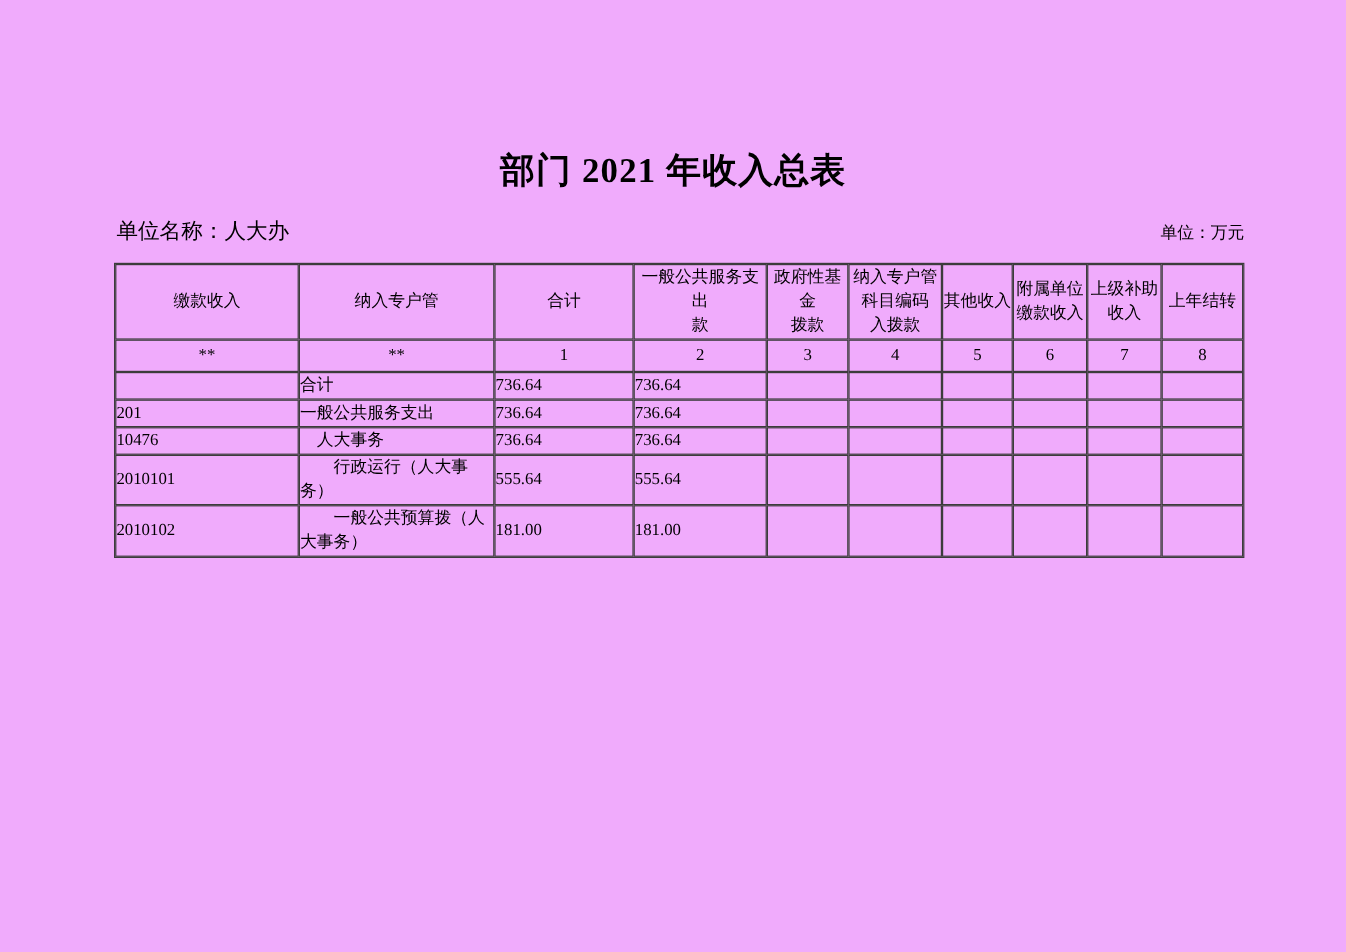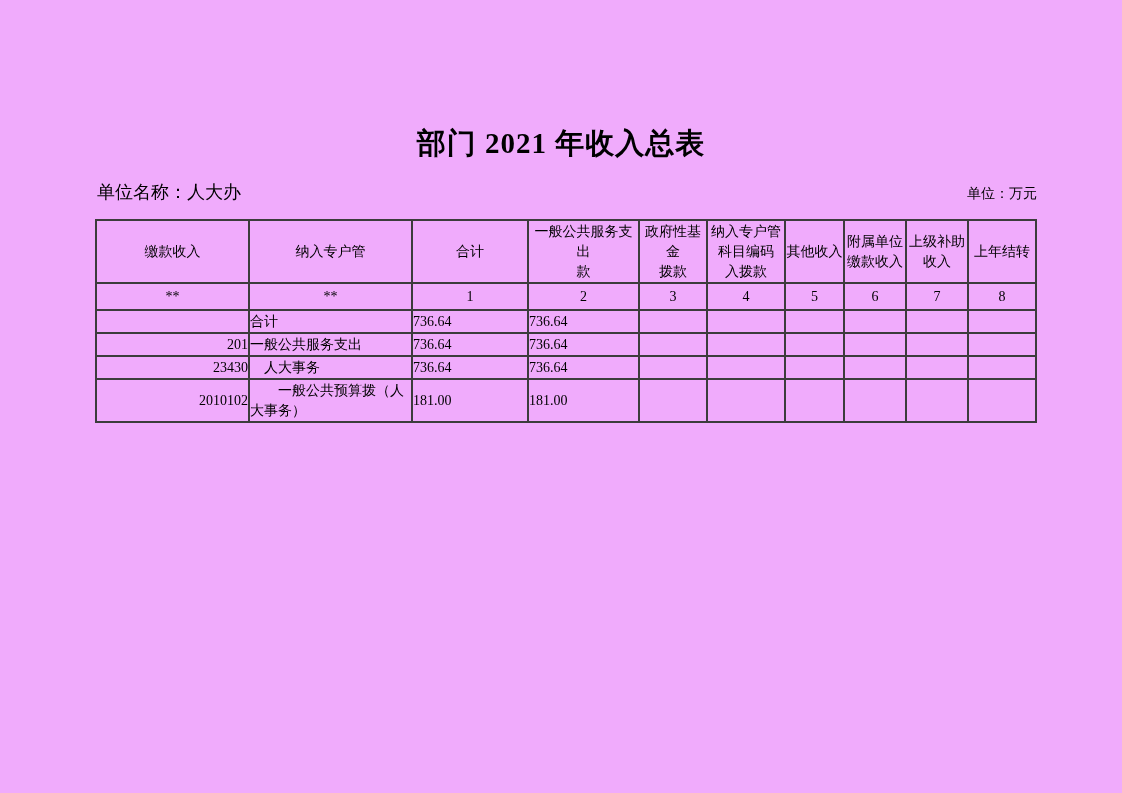--- a/index.html
+++ b/index.html
@@ -66,21 +66,21 @@
     vertical-align: middle;
     white-space: pre-line;
     overflow: hidden;
   }
   tr.head-row { height: 63px; }
   tr.index-row { height: 27px; }
   tr.data-row { height: 23px; }
   tr.data-row.tall { height: 43px; }
   th.col-head { text-align: center; }
   td.cell-center { }
-  td.cell-code { text-align: right; padding-left: 1px; }
+  td.cell-code { text-align: left; padding-left: 1px; }
   td.cell-name { text-align: left; padding-left: 2px; padding-right: 1px; }
   td.code-ind-1 { padding-left: 15px; }
   td.code-ind-2 { padding-left: 27px; }
   td.name-ind-1 { text-indent: 14px; font-family: Liberation Mono, monospace; }
   td.name-ind-2 { text-indent: 28px; }
 </style>
 </head>
 <body>
 
 <div class="page">
@@ -156,24 +156,36 @@
         <td class="cell-center">736.64</td>
         <td class="cell-center">736.64</td>
         <td class="cell-center"></td>
         <td class="cell-center"></td>
         <td class="cell-center"></td>
         <td class="cell-center"></td>
         <td class="cell-center"></td>
         <td class="cell-center"></td>
       </tr>
       <tr class="data-row">
-        <td class="cell-code code-ind-1">23430</td>
+        <td class="cell-code code-ind-1">10476</td>
         <td class="cell-name name-ind-1">人大事务</td>
         <td class="cell-center">736.64</td>
         <td class="cell-center">736.64</td>
+        <td class="cell-center"></td>
+        <td class="cell-center"></td>
+        <td class="cell-center"></td>
+        <td class="cell-center"></td>
+        <td class="cell-center"></td>
+        <td class="cell-center"></td>
+      </tr>
+      <tr class="data-row">
+        <td class="cell-code code-ind-2">2010101</td>
+        <td class="cell-name name-ind-2">行政运行（人大事务）</td>
+        <td class="cell-center">555.64</td>
+        <td class="cell-center">555.64</td>
         <td class="cell-center"></td>
         <td class="cell-center"></td>
         <td class="cell-center"></td>
         <td class="cell-center"></td>
         <td class="cell-center"></td>
         <td class="cell-center"></td>
       </tr>
       <tr class="data-row tall">
         <td class="cell-code code-ind-2">2010102</td>
         <td class="cell-name name-ind-2">一般公共预算拨（人

